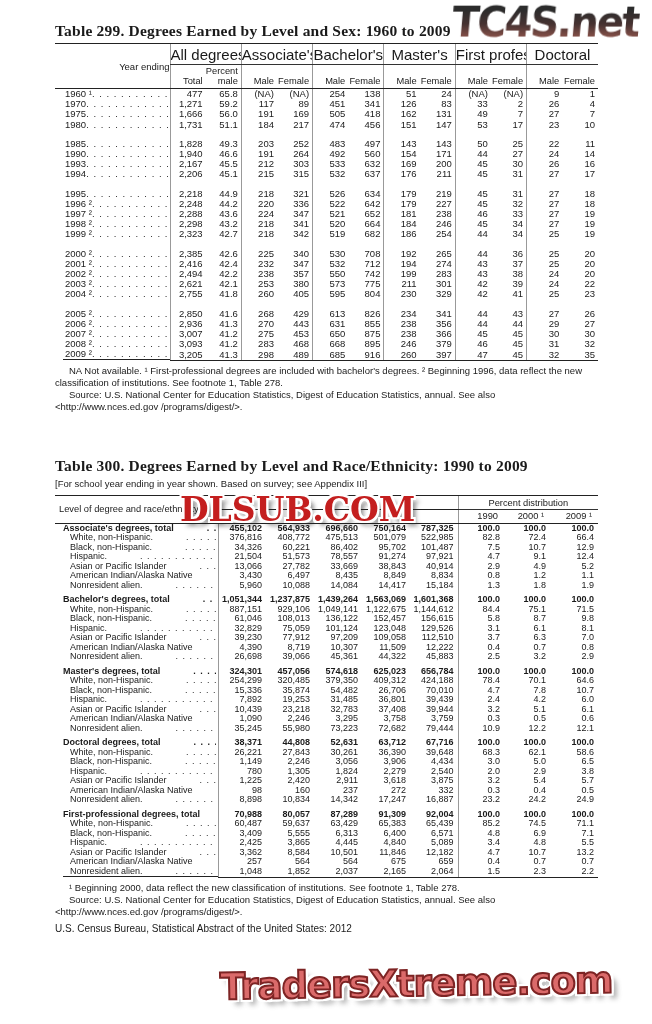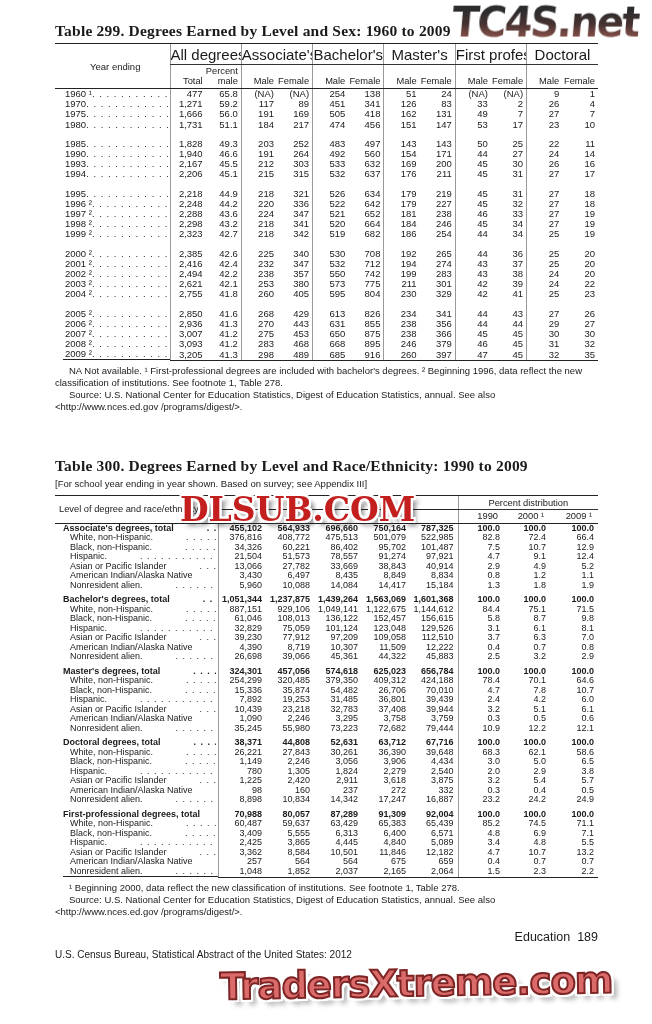--- a/index.html
+++ b/index.html
@@ -9,21 +9,21 @@
 
   .tbl-title{font-family:"Liberation Serif", serif;font-weight:bold;font-size:15.5px;
              letter-spacing:.2px;margin:0 0 3px 0;}
   .tbl-note{font-size:9.5px;margin:0 0 6px 0;}
 
   table{border-collapse:collapse;width:543px;table-layout:fixed;}
   th,td{overflow:hidden;}
 
   
   .t299 thead tr:first-child th{border-top:1.3px solid #222;}
-  .t299 th.ye{text-align:center;vertical-align:middle;font-weight:normal;font-size:9.5px;
+  .t299 th.ye{text-align:right;vertical-align:middle;font-weight:normal;font-size:9.5px;
               padding:0 0 0 6px;border-bottom:1.5px solid #222;}
   .t299 th.grp{font-weight:normal;font-size:15px;text-align:center;padding:2px 0 1px;
                border-bottom:1px solid #333;white-space:nowrap;}
   .t299 th.sub{font-weight:normal;font-size:9.3px;text-align:right;vertical-align:bottom;
                padding:1px 3px 2px 0;border-bottom:1.5px solid #222;}
   .t299 td{font-size:9.5px;text-align:right;padding:0 3px 0 0;height:10px;line-height:10.2px;
            white-space:nowrap;}
   .t299 td.lbl{text-align:left;padding:0 2px;}
   .t299 tr.gap td{padding-bottom:9px;}
   .t299 tbody tr:last-child td{border-bottom:1.5px solid #222;}
@@ -1065,21 +1065,20 @@
             <td class="pct">2.2</td>
           </tr>
         </tbody>
     </table>
 
     <div class="foot">
       <p>¹ Beginning 2000, data reflect the new classification of institutions. See footnote 1, Table 278.</p>
       <p><span>Source: U.S. National Center for Education Statistics, </span><span class="it">Digest of Education Statistics</span><span>, annual. See also &lt;http://www.nces.ed.gov /programs/digest/&gt;.</span></p>
     </div>
 
-    <div class="page-label">Education  189</div>
     <div class="bureau">U.S. Census Bureau, Statistical Abstract of the United States: 2012</div>
 
   </div>
 
   <div class="wm wm-mid">DLSUB.COM</div>
   <div class="wm wm-bottom">TradersXtreme.com</div>
 
 </div>
 
 </body></html>

